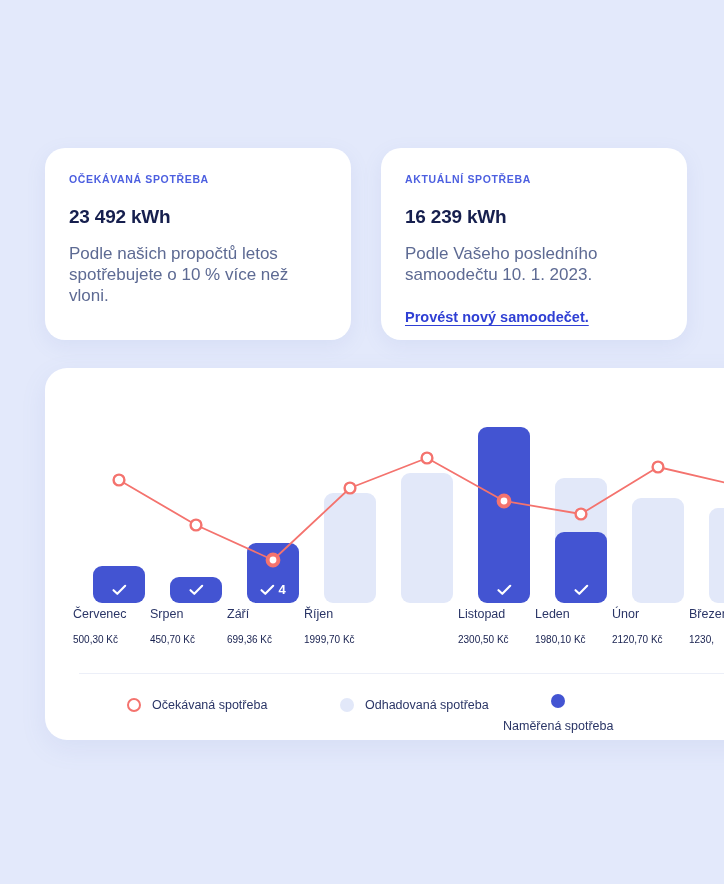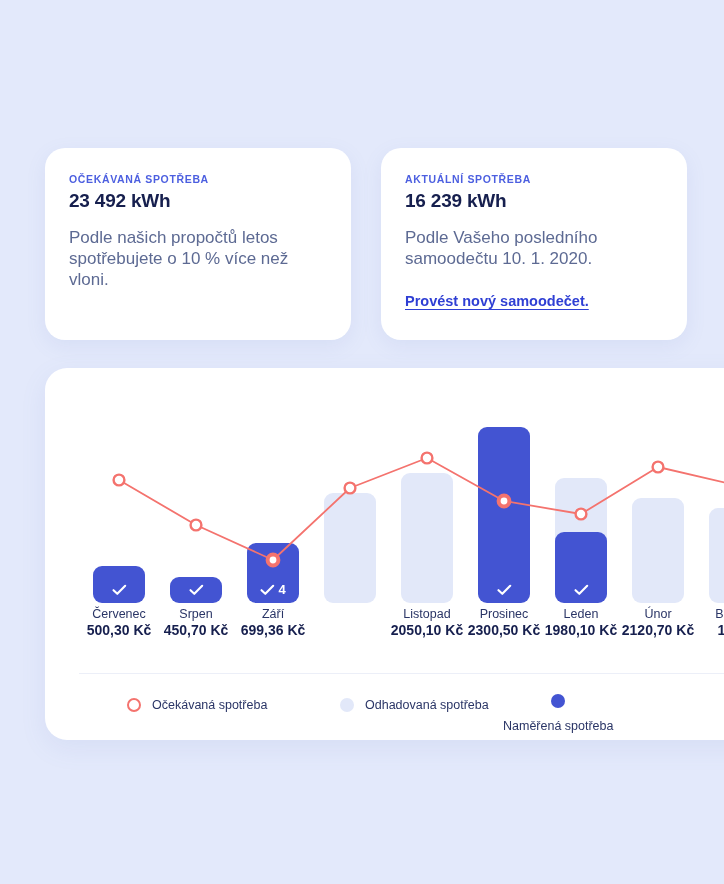--- a/index.html
+++ b/index.html
@@ -19,21 +19,21 @@
     box-shadow: 0 6px 20px rgba(108,126,200,0.10);
     padding: 24px 24px 0 24px;
   }
   .sum-card.c1 { left: 0; }
   .sum-card.c2 { left: 336px; }
   .sum-eyebrow {
     font-size: 10.5px; font-weight: bold; letter-spacing: 0.65px;
     color: #4c5fe0; text-transform: uppercase; line-height: 14px;
   }
   .sum-value {
-    margin-top: 4px; font-size: 19px; font-weight: bold;
+    margin-top: 20px; font-size: 19px; font-weight: bold;
     color: #161f4e; letter-spacing: -0.2px;
   }
   .sum-desc {
     margin-top: 15px; font-size: 17px; line-height: 21px;
     color: #5d6a93; max-width: 252px;
   }
   .sum-link {
     display: inline-block; margin-top: 24px;
     font-size: 14.5px; font-weight: bold; color: #2f3fd4;
     text-decoration: underline; text-underline-offset: 3px; cursor: pointer;
@@ -62,23 +62,23 @@
     display: flex; align-items: center; justify-content: center;
     gap: 3px; color: #ffffff; font-size: 13px; font-weight: bold;
     line-height: 13px;
   }
   .bar-check svg { display: block; }
 
   .line-layer { position: absolute; left: 0; top: 0; width: 740px; height: 235px; pointer-events: none; }
 
   
   .labels { position: absolute; left: 48px; top: 238px; width: 692px; height: 56px; }
-  .lab-col { position: absolute; width: 92px; text-align: center; }
+  .lab-col { position: absolute; width: 92px; text-align: left; }
   .lab-month { font-size: 12.5px; color: #2a3566; line-height: 16px; }
-  .lab-price { font-size: 14px; font-weight: bold; color: #161f4e; line-height: 16px; }
+  .lab-price { margin-top: 10px; font-size: 10px; font-weight: normal; color: #161f4e; line-height: 16px; }
 
   
   .legend-divider {
     position: absolute; left: 34px; top: 305px; width: 686px; height: 1px;
     background: #eceff8;
   }
   .legend { position: absolute; left: 34px; top: 326px; width: 690px; height: 22px; }
   .legend-item { position: absolute; top: 0; display: flex; align-items: center; gap: 11px; height: 22px; }
   .legend-item.i0 { left: 48px; }
   .legend-item.i1 { left: 261px; }
@@ -98,21 +98,21 @@
 
     <div class="sum-card c1">
       <div class="sum-eyebrow">OČEKÁVANÁ SPOTŘEBA</div>
       <div class="sum-value">23 492 kWh</div>
       <div class="sum-desc">Podle našich propočtů letos spotřebujete o 10 % více než vloni.</div>
     </div>
 
     <div class="sum-card c2">
       <div class="sum-eyebrow">AKTUÁLNÍ SPOTŘEBA</div>
       <div class="sum-value">16 239 kWh</div>
-      <div class="sum-desc">Podle Vašeho posledního samoodečtu 10. 1. 2020.</div>
+      <div class="sum-desc">Podle Vašeho posledního samoodečtu 10. 1. 2023.</div>
       <a class="sum-link">Provést nový samoodečet.</a>
     </div>
 
   </div>
 
   <div class="chart-card">
 
     <div class="plot">
       <div class="plot-inner" id="bars-host">
           <div class="col" style="left: 0px;">
@@ -190,26 +190,26 @@
           <div class="lab-price">500,30 Kč</div>
         </div>
         <div class="lab-col" style="left: 57px;">
           <div class="lab-month">Srpen</div>
           <div class="lab-price">450,70 Kč</div>
         </div>
         <div class="lab-col" style="left: 134px;">
           <div class="lab-month">Září</div>
           <div class="lab-price">699,36 Kč</div>
         </div>
-        <div class="lab-col" style="left: 288px;">
+        <div class="lab-col" style="left: 211px;">
+          <div class="lab-month">Říjen</div>
+          <div class="lab-price">1999,70 Kč</div>
+        </div>
+        <div class="lab-col" style="left: 365px;">
           <div class="lab-month">Listopad</div>
-          <div class="lab-price">2050,10 Kč</div>
-        </div>
-        <div class="lab-col" style="left: 365px;">
-          <div class="lab-month">Prosinec</div>
           <div class="lab-price">2300,50 Kč</div>
         </div>
         <div class="lab-col" style="left: 442px;">
           <div class="lab-month">Leden</div>
           <div class="lab-price">1980,10 Kč</div>
         </div>
         <div class="lab-col" style="left: 519px;">
           <div class="lab-month">Únor</div>
           <div class="lab-price">2120,70 Kč</div>
         </div>

